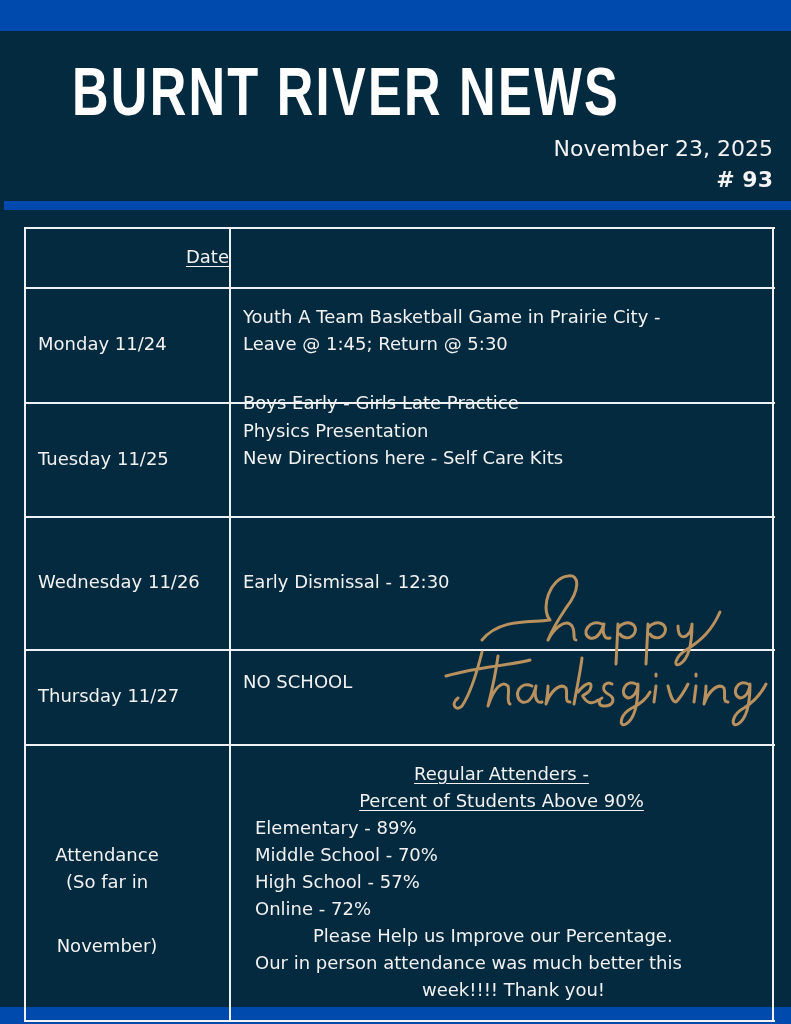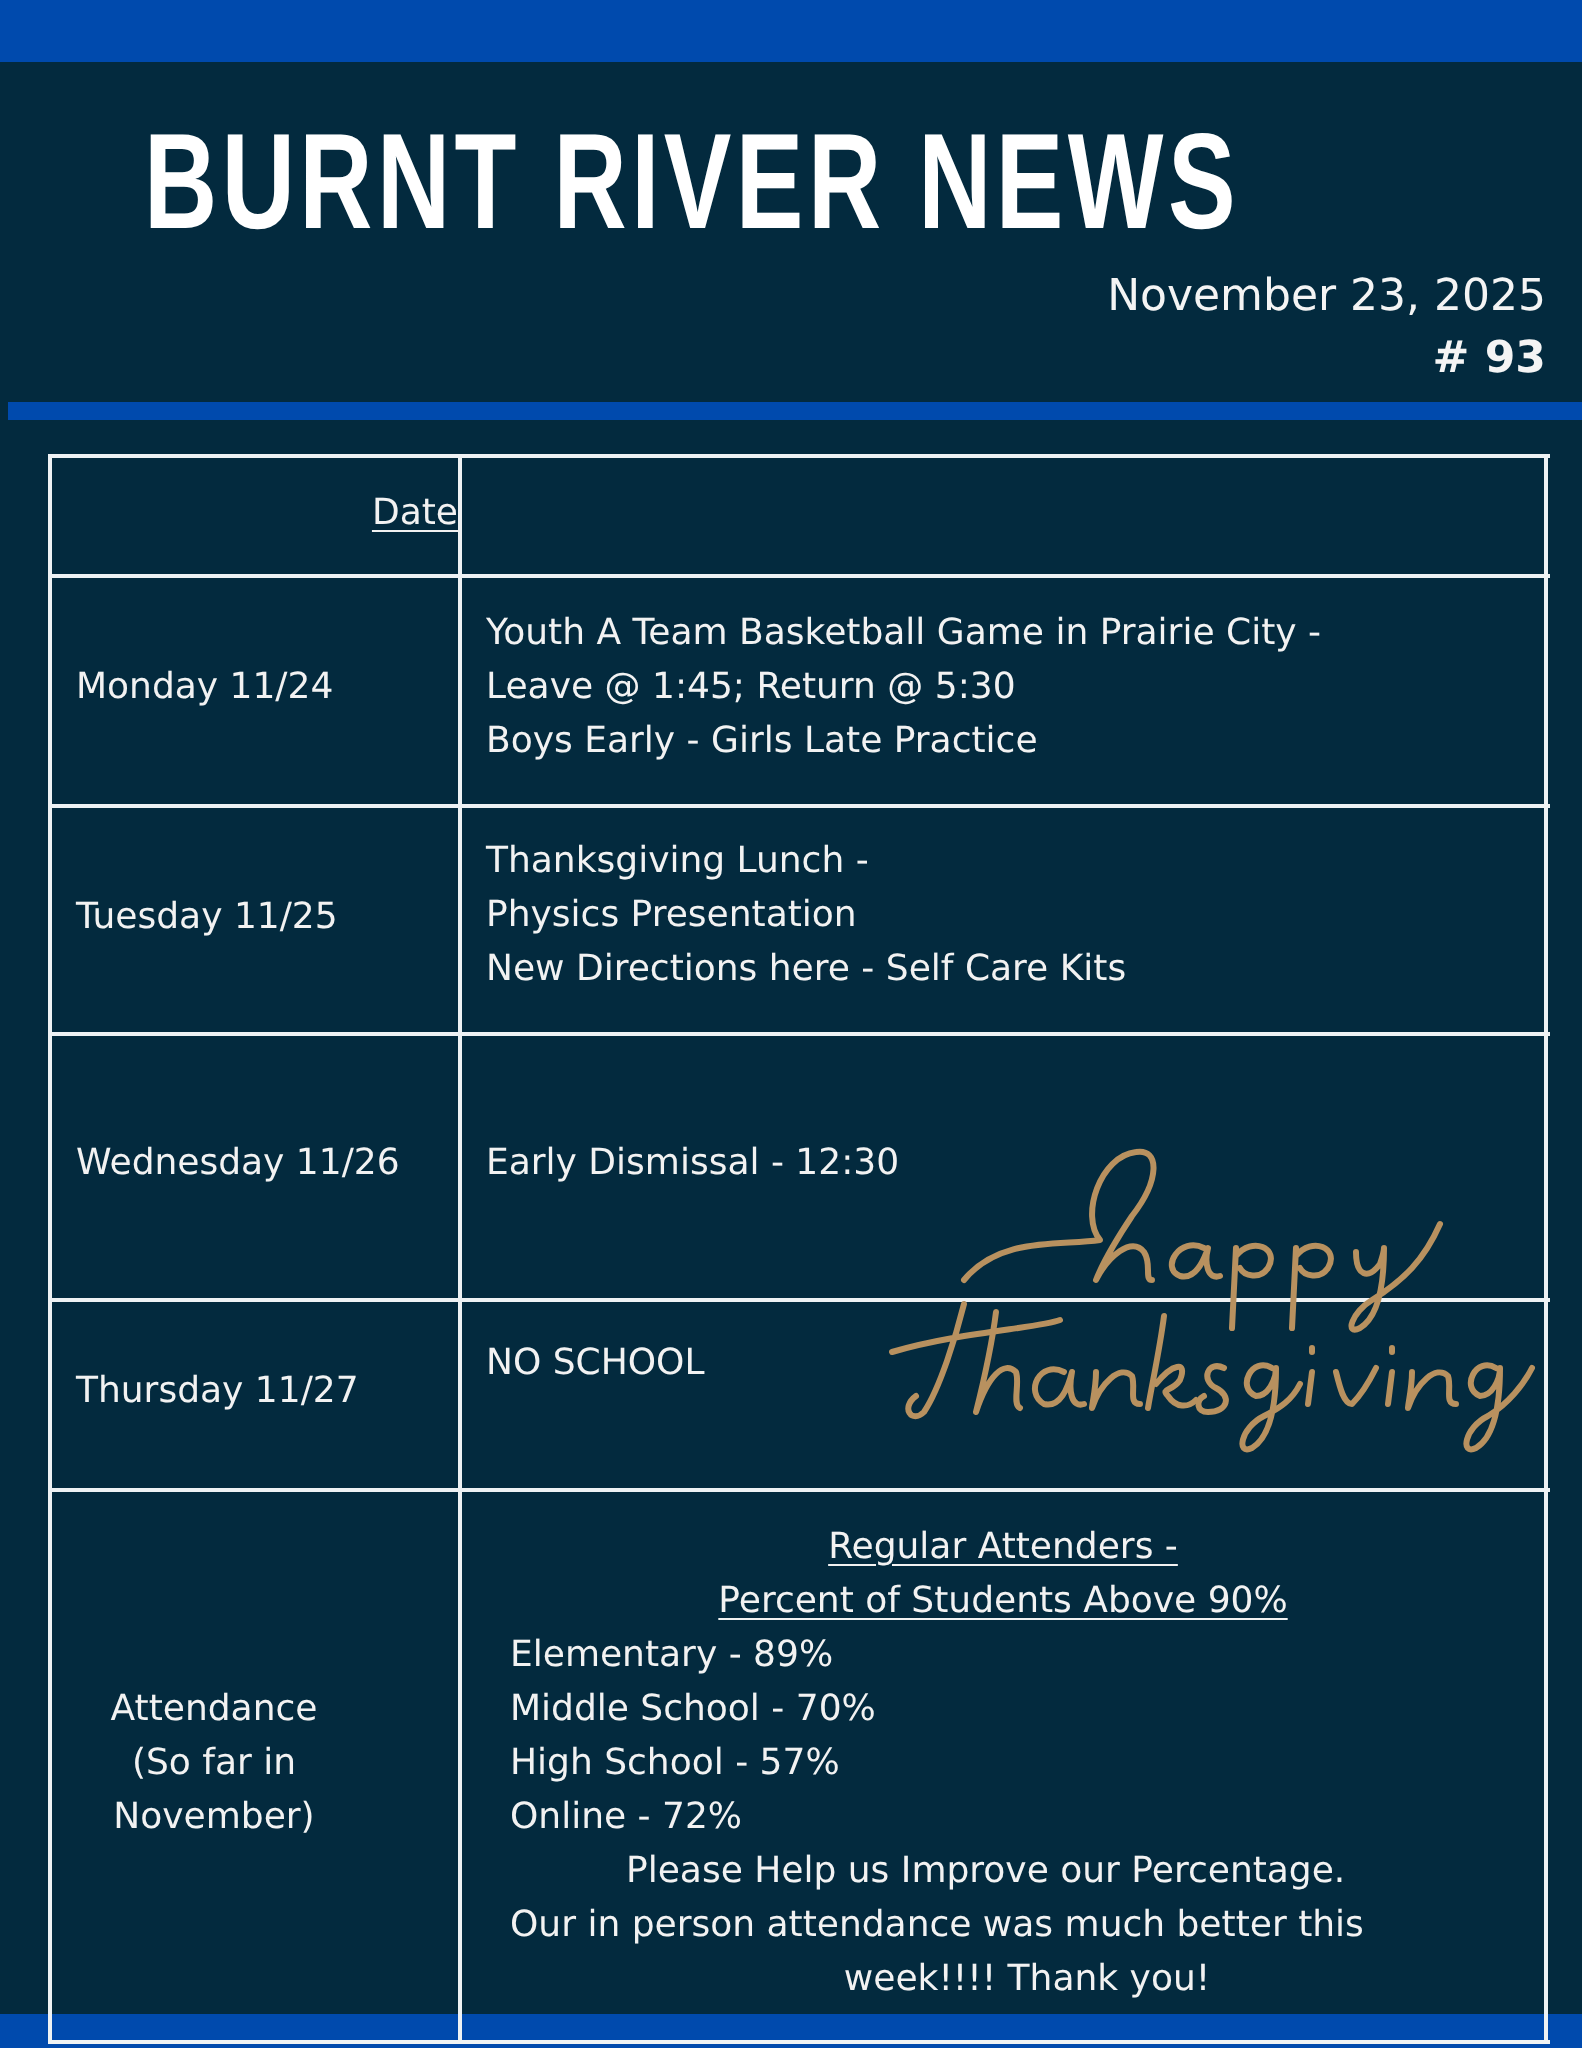--- a/index.html
+++ b/index.html
@@ -76,40 +76,39 @@
   <div class="vline" style="left:229px; top:227px; height:796px;"></div>
   <div class="vline" style="left:772px; top:227px; height:796px;"></div>
 
   <div class="hdr" style="left:26px; top:245px; width:203px;">Date</div>
   <div class="hdr" style="left:231px; top:245px; width:651px;">Notes</div>
 
   <div class="cell-text" style="left:38px; top:330px;">Monday 11/24</div>
   <div style="position:absolute; left:243px; top:303px;">
     <div class="cell-text" style="position:static;text-align:right;">Youth A Team Basketball Game in Prairie City -</div>
     <div class="cell-text" style="position:static;">Leave @ 1:45; Return @ 5:30</div>
-    <div class="cell-text" style="position:static;">Boys Early - Girls Late Practice</div>
+    <div class="cell-text" style="position:static;margin-top:32px;">Boys Early - Girls Late Practice</div>
   </div>
 
   <div class="cell-text" style="left:38px; top:445px;">Tuesday 11/25</div>
   <div style="position:absolute; left:243px; top:417px;">
-    <div class="cell-text" style="position:static;">Thanksgiving Lunch -</div>
     <div class="cell-text" style="position:static;">Physics Presentation</div>
     <div class="cell-text" style="position:static;">New Directions here - Self Care Kits</div>
   </div>
 
   <div class="cell-text" style="left:38px; top:568px;">Wednesday 11/26</div>
   <div class="cell-text" style="left:243px; top:568px;">Early Dismissal - 12:30</div>
 
   <div class="cell-text" style="left:38px; top:682px;">Thursday 11/27</div>
   <div class="cell-text" style="left:243px; top:668px;">NO SCHOOL</div>
 
   <div style="position:absolute; left:26px; top:841px; width:162px;" class="center">
     <div class="cell-text center" style="position:static;">Attendance</div>
     <div class="cell-text center" style="position:static;">(So far in</div>
-    <div class="cell-text center" style="position:static;">November)</div>
+    <div class="cell-text center" style="position:static;margin-top:37px;">November)</div>
   </div>
 
   <div style="position:absolute; left:231px; top:760px; width:541px;">
     <div class="cell-text center u" style="position:static;">Regular Attenders -</div>
     <div class="cell-text center u" style="position:static;">Percent of Students Above 90%</div>
     <div style="padding-left:24px;">
       <div class="cell-text" style="position:static;">Elementary - 89%</div>
       <div class="cell-text" style="position:static;">Middle School - 70%</div>
       <div class="cell-text" style="position:static;">High School - 57%</div>
       <div class="cell-text" style="position:static;">Online - 72%</div>

